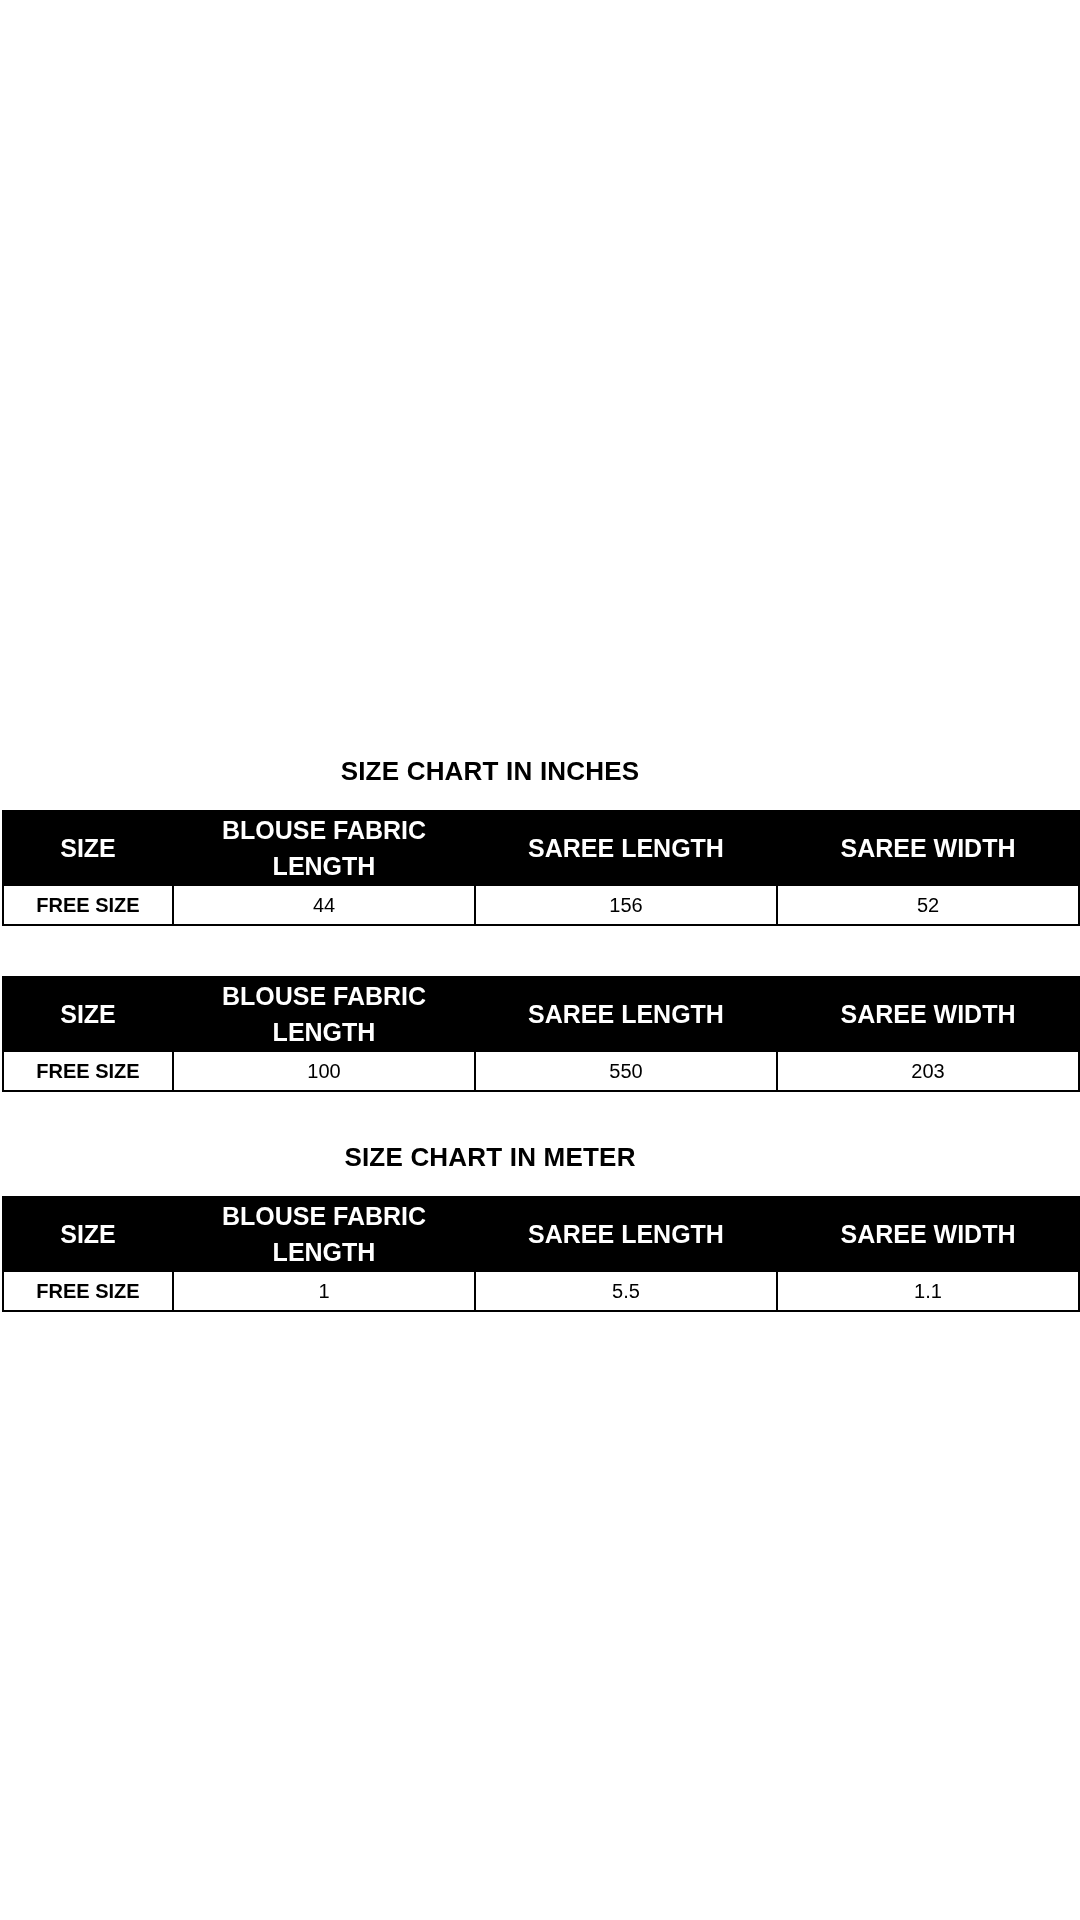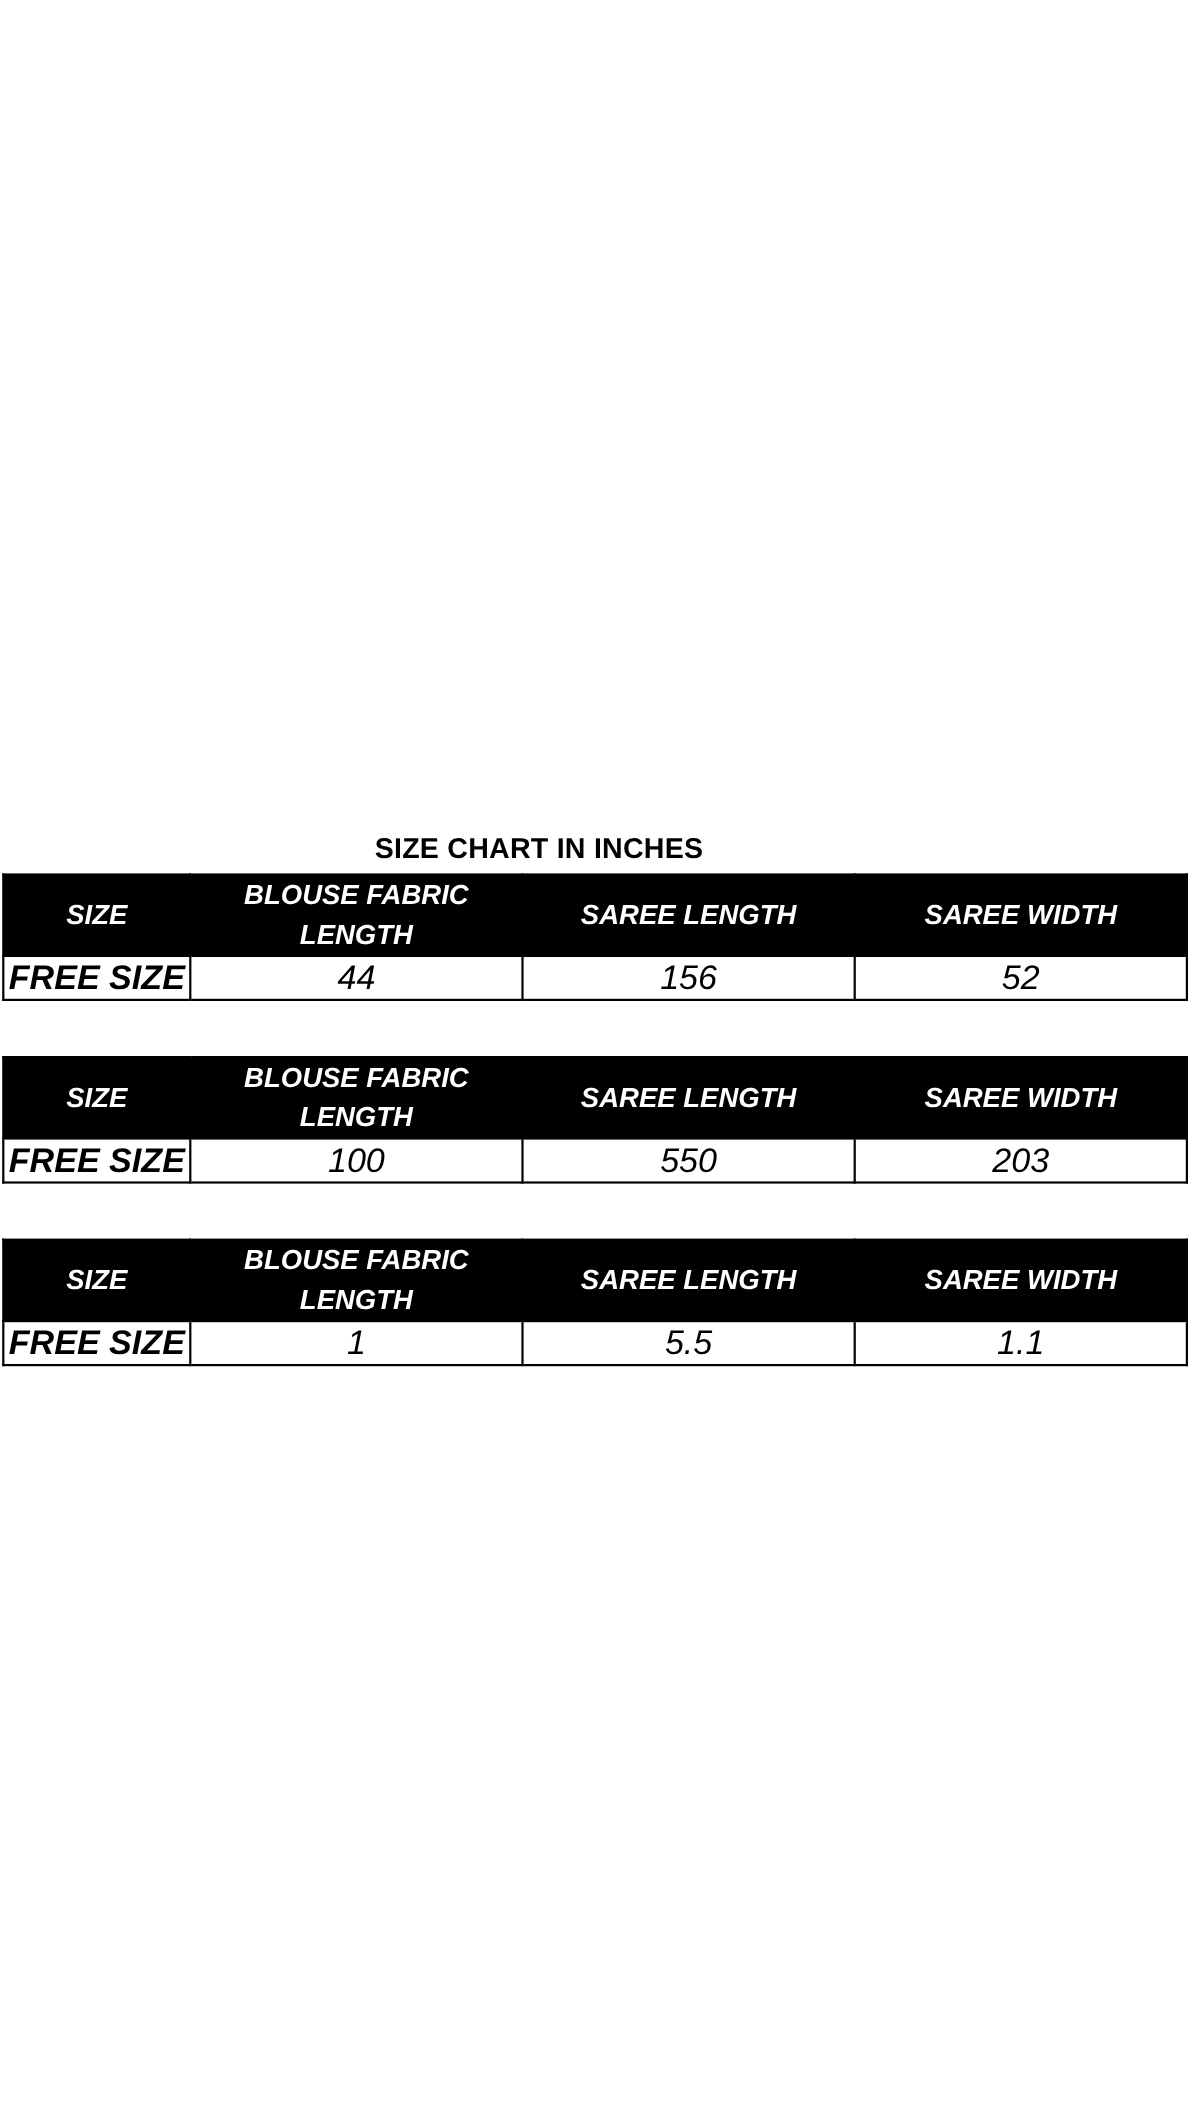--- a/index.html
+++ b/index.html
@@ -30,22 +30,21 @@
     font-size: 26px;
     font-weight: bold;
     letter-spacing: 0.2px;
     padding-bottom: 7px;
     color: #000000;
   }
   table.size-table {
     border-collapse: collapse;
     table-layout: fixed;
     width: 1076px;
-    margin: 0 2px;
-    font-style: italic;
+    margin: 16px 2px;
   }
   table.size-table th,
   table.size-table td {
     border: 2px solid #000000;
     text-align: center;
     vertical-align: middle;
     padding: 0;
     height: 38px;
     line-height: 38px;
   }
@@ -54,21 +53,21 @@
     color: #ffffff;
     font-size: 25px;
     font-weight: bold;
     height: 36px;
     line-height: 36px;
     border-color: #000000;
   }
   table.size-table tbody td {
     background: #ffffff;
     color: #000000;
-    font-size: 31px;
+    font-size: 20px;
     font-weight: normal;
   }
   table.size-table tbody td.size-cell {
     font-weight: bold;
   }
   col.c1 { width: 170px; }
   col.c2 { width: 302px; }
   col.c3 { width: 302px; }
   col.c4 { width: 302px; }
 </style>
@@ -126,20 +125,21 @@
           <td class="size-cell">FREE SIZE</td>
           <td>100</td>
           <td>550</td>
           <td>203</td>
         </tr>
       </tbody>
     </table>
   </div>
 
   <div class="chart-block">
+    <div class="chart-title">SIZE CHART IN METER</div>
     <table class="size-table">
       <colgroup>
           <col class="c1">
           <col class="c2">
           <col class="c3">
           <col class="c4">
         </colgroup>
       <thead>
         <tr>
           <th>SIZE</th>

